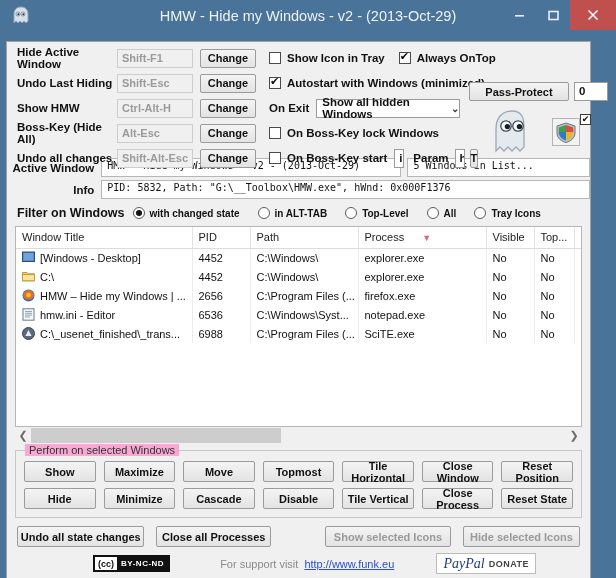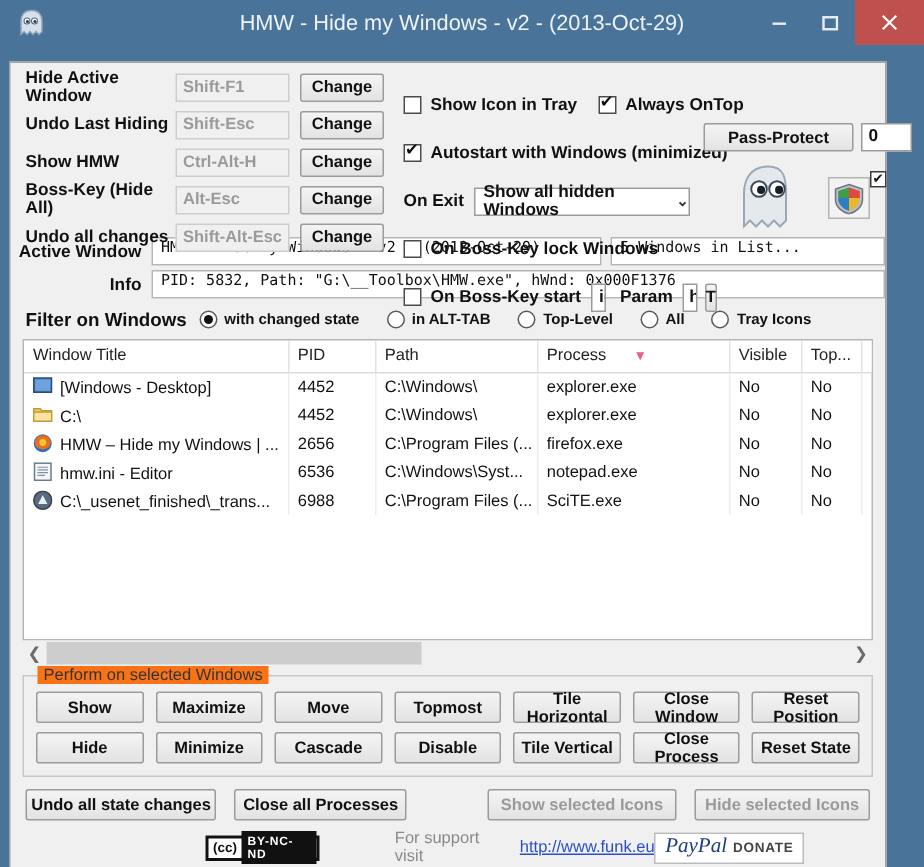--- a/index.html
+++ b/index.html
@@ -59,21 +59,21 @@
     border:1px solid #9b9b9b; border-radius:2px;
     font-family:"Liberation Sans", sans-serif; font-size:11px; font-weight:bold;
     color:#111; text-align:center; cursor:default;
     display:flex; align-items:center; justify-content:center;
   }
   .btn.change { width:56px; height:19px; margin-left:7px; }
   .btn:disabled, .btn.disabled { color:#9a9a9a; }
 
   
   .chk-col { position:absolute; left:262px; top:6px; width:200px; }
-  .chk-row { display:flex; align-items:center; height:20px; margin-bottom:5px;margin-top:12px; }
+  .chk-row { display:flex; align-items:center; height:20px; margin-bottom:5px; }
   .cbox {
     width:12px; height:12px; border:1px solid #4b4b4b; background:#fff;
     display:inline-block; position:relative; margin-right:6px; flex:none;
   }
   .cbox.checked::after {
     content:"✔"; position:absolute; left:0px; top:-3px;
     font-size:11px; color:#111; line-height:13px;
   }
   .chk-label { font-size:11.5px; font-weight:bold; color:#111; white-space:nowrap; }
   .radio {
@@ -155,33 +155,33 @@
   .hs-arrow { width:16px; text-align:center; color:#6b6b6b; font-size:11px; }
   .hs-track { flex:1; height:15px; position:relative; }
   .hs-thumb { position:absolute; left:0; top:0; width:250px; height:15px; background:#cdcdcd; }
 
   
   .groupbox {
     margin:6px 8px 0 8px; border:1px solid #c6c6c6; padding:10px 8px 8px 8px;
     position:relative;
   }
   .gb-legend {
-    position:absolute; top:-7px; left:9px; background:#f97316;
+    position:absolute; top:-7px; left:9px; background:#f9a8d4;
     padding:0 4px; font-size:11px; color:#333;
   }
   .btn-row { display:flex; gap:8px; margin-bottom:6px;align-items:center; }
   .act-btn { height:21px; flex:1; font-size:11px; }
 
   
   .bottom-row { display:flex; align-items:center; padding:8px 10px 0 10px; gap:8px; }
   .wide-btn { height:21px; font-size:11px; }
 
   .footer { display:flex; align-items:center; padding:6px 10px 0 10px; }
   .cc-badge {
-    margin-left:120px; display:flex; align-items:center;
+    margin-left:76px; display:flex; align-items:center;
     border:2px solid #111; background:#fff; height:17px; padding:0;
   }
   .cc-a { font-size:9px; font-weight:bold; padding:0 3px; color:#111; }
   .cc-b { font-size:8px; font-weight:bold; background:#111; color:#fff; padding:2px 4px; letter-spacing:0.5px; }
   .support { margin-left:50px; color:#8a8a8a; font-size:11px; }
   .support-link { color:#2b4fc7; text-decoration:underline; margin-left:6px; font-size:11px; }
   .paypal {
     margin-left:auto; margin-right:44px; border:1px solid #bbb; background:#fff;
     display:flex; align-items:center; padding:2px 6px; height:21px;
   }

